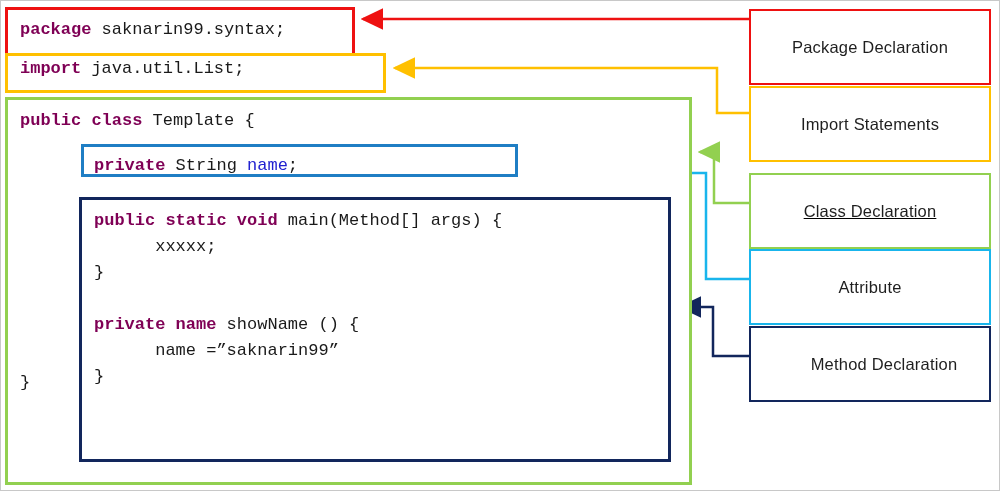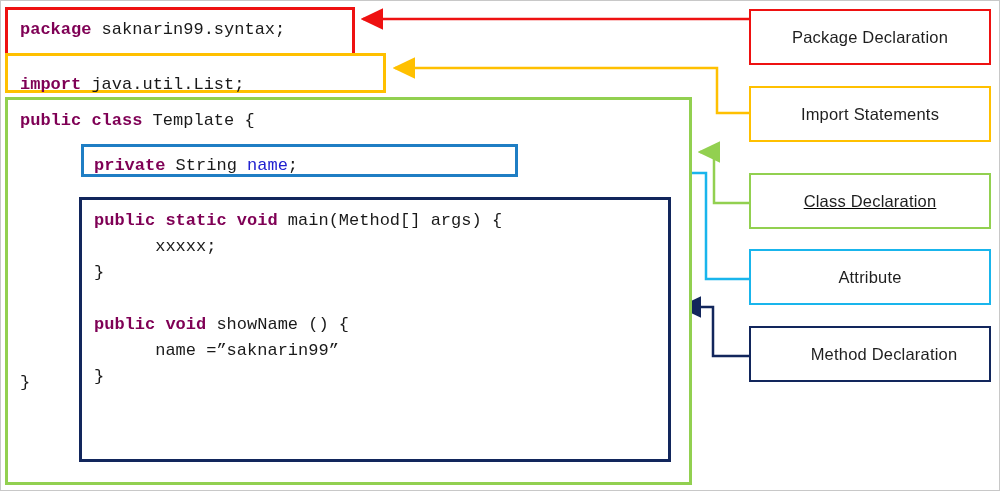--- a/index.html
+++ b/index.html
@@ -47,21 +47,21 @@
   #box-package {
     left: 4px; top: 6px; width: 350px; height: 60px;
     border: 3px solid #ee1111;
   }
   #box-package .code-text { padding: 7px 0 0 12px; }
 
   #box-import {
     left: 4px; top: 52px; width: 381px; height: 40px;
     border: 3px solid #ffc000;
   }
-  #box-import .code-text { padding: 16px 0 0 12px; }
+  #box-import .code-text { padding: 0 0 0 12px; }
 
   #box-class {
     left: 4px; top: 96px; width: 687px; height: 388px;
     border: 3px solid #92d050;
   }
   #box-class > .code-text.class-head { position: absolute; left: 12px; top: 8px; }
   #box-class > .code-text.class-tail { position: absolute; left: 12px; top: 270px; }
 
   #box-attribute {
     left: 80px; top: 143px; width: 437px; height: 33px;
@@ -73,21 +73,21 @@
     left: 78px; top: 196px; width: 592px; height: 265px;
     border: 3px solid #12265c;
   }
   #box-method .code-text { padding: 8px 0 0 12px; }
 
   
   .legend-box {
     position: absolute;
     left: 748px;
     width: 242px;
-    height: 56px;
+    height: 76px;
     background: #ffffff;
     box-sizing: border-box;
     display: flex;
     align-items: center;
     justify-content: center;
   }
   .legend-label {
     font-family: "Liberation Sans", sans-serif;
     font-size: 16.5px;
     color: #1f1f1f;
@@ -149,21 +149,21 @@
 
   <div class="code-box" id="box-attribute">
     <div class="code-text"><span class="kw">private</span><span> String </span><span class="fld">name</span><span>;</span></div>
   </div>
 
   <div class="code-box" id="box-method">
     <div class="code-text"><span class="kw">public static void</span><span> main(Method[] args) {</span>
 <span>      xxxxx;</span>
 <span>}</span>
 
-<span class="kw">public void</span><span> showName () {</span>
+<span class="kw">private name</span><span> showName () {</span>
 <span>      name =”saknarin99”</span>
 <span>}</span></div>
   </div>
 
   <div class="legend-box" id="legend-package">
     <span class="legend-label">Package Declaration</span>
   </div>
   <div class="legend-box" id="legend-import">
     <span class="legend-label">Import Statements</span>
   </div>

